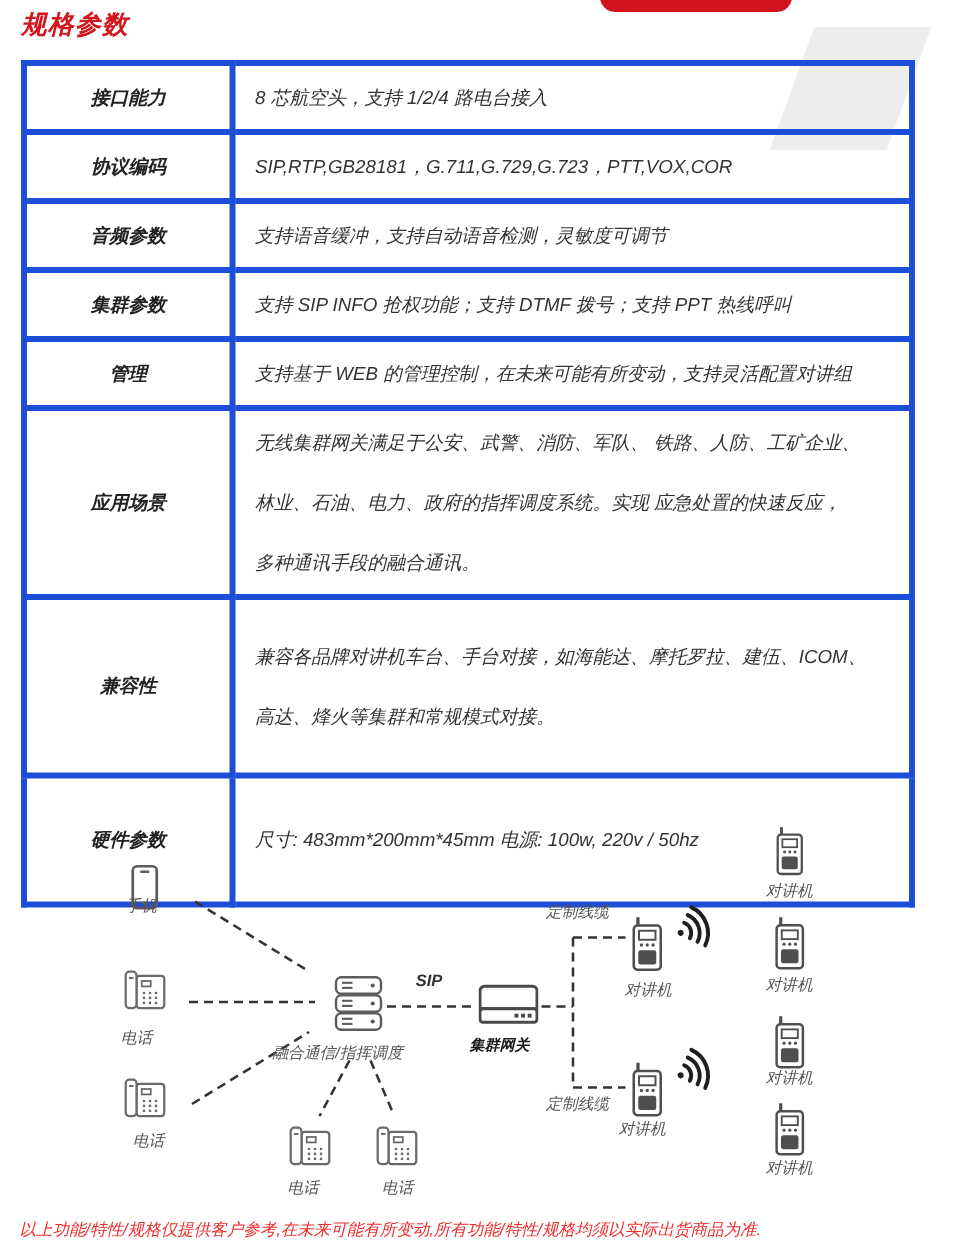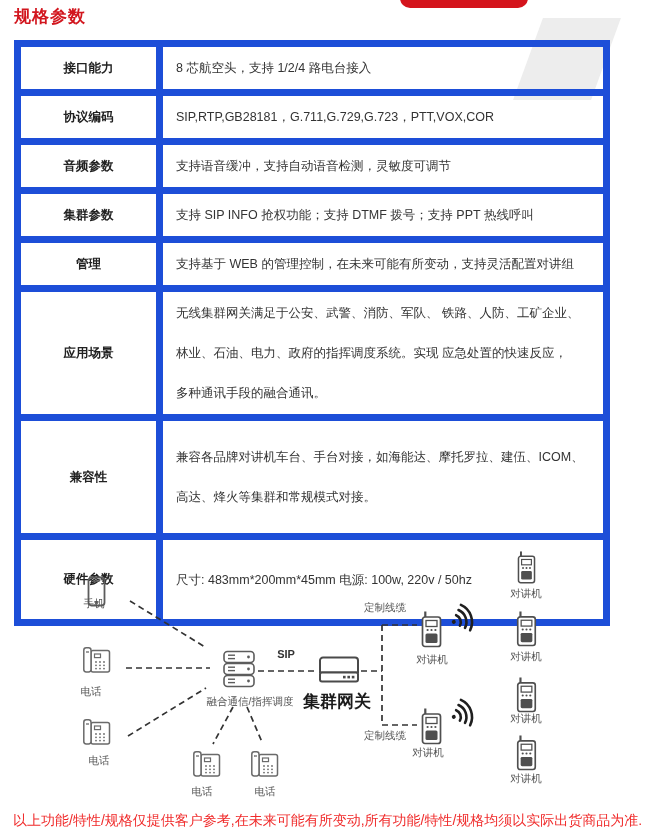--- a/index.html
+++ b/index.html
@@ -3,21 +3,21 @@
 <meta charset="utf-8">
 <style>
   html, body {
     margin: 0; padding: 0;
     width: 647px; height: 832px;
     background: #ffffff;
     font-family: "Liberation Sans", sans-serif;
     overflow: hidden;
     position: relative;
   }
-  #stage { position: absolute; inset: 0; width: 647px; height: 832px; }
+  #stage { position: absolute; inset: 0; width: 647px; height: 832px; font-style: italic; }
 
   
   .red-tab {
     position: absolute; left: 400px; top: -12px;
     width: 128px; height: 20px;
     background: #d4141c; border-radius: 10px;
     z-index: 2;
   }
   .corner-shape {
     position: absolute; left: 528px; top: 18px;
@@ -35,21 +35,21 @@
 
   
   #spec-table {
     position: absolute; left: 14px; top: 40px;
     width: 596px;
     border-collapse: collapse;
     z-index: 1;
     table-layout: fixed;
   }
   #spec-table td {
-    border: 7px solid #1d4ed8;
+    border: 4px solid #1d4ed8;
     font-size: 12.5px; color: #333;
     background: transparent;
     vertical-align: middle;
   }
   #spec-table td.label-cell {
     width: 133px; text-align: center;
     font-weight: bold; color: #222;
   }
   #spec-table td.value-cell { padding-left: 13px; padding-right: 6px; }
   #spec-table .line { line-height: 40px; white-space: nowrap; }
@@ -58,27 +58,27 @@
   #spec-table tr:nth-child(8) { height: 86px; }
 
   
   #diagram-lines { position: absolute; left: 0; top: 0; z-index: 1; pointer-events: none; }
   .dicon { position: absolute; z-index: 2; }
   .dlabel {
     position: absolute; z-index: 2;
     font-size: 10.5px; color: #555;
     text-align: center; white-space: nowrap;
   }
-  .dlabel.bold { font-weight: bold; color: #1b1b1b; font-size: 17px; }
+  .dlabel.bold { font-weight: bold; color: #1b1b1b; font-size: 10px; }
   .dlabel.sip { font-weight: bold; color: #333; font-size: 11px; }
 
   
   .footer-note {
     position: absolute; left: 13px; top: 812px;
-    font-size: 14px; color: #f02b2b;
+    font-size: 11px; color: #f02b2b;
     white-space: nowrap;
     z-index: 2;
   }
 </style>
 </head>
 <body>
 
 <div id="stage">
 
   <div class="red-tab"></div>
@@ -274,21 +274,21 @@
     </svg>
   <svg class="dicon" style="left:515px;top:735px" width="23" height="36">
       <use href="#sym-walkie"></use>
     </svg>
 
   <div class="dlabel" style="left:74px;top:597px;width:40px">手机</div>
   <div class="dlabel" style="left:71px;top:685px;width:40px">电话</div>
   <div class="dlabel" style="left:79px;top:754px;width:40px">电话</div>
   <div class="dlabel" style="left:182px;top:785px;width:40px">电话</div>
   <div class="dlabel" style="left:245px;top:785px;width:40px">电话</div>
-  <div class="dlabel" style="left:200px;top:695px;width:100px">融合通信/指挥调度</div>
+  <div class="dlabel" style="left:175px;top:695px;width:100px">融合通信/指挥调度</div>
   <div class="dlabel sip" style="left:271px;top:648px;width:30px">SIP</div>
   <div class="dlabel bold" style="left:303px;top:690px;width:60px">集群网关</div>
   <div class="dlabel" style="left:362px;top:601px;width:46px">定制线缆</div>
   <div class="dlabel" style="left:362px;top:729px;width:46px">定制线缆</div>
   <div class="dlabel" style="left:409px;top:653px;width:46px">对讲机</div>
   <div class="dlabel" style="left:405px;top:746px;width:46px">对讲机</div>
   <div class="dlabel" style="left:503px;top:587px;width:46px">对讲机</div>
   <div class="dlabel" style="left:503px;top:650px;width:46px">对讲机</div>
   <div class="dlabel" style="left:503px;top:712px;width:46px">对讲机</div>
   <div class="dlabel" style="left:503px;top:772px;width:46px">对讲机</div>

